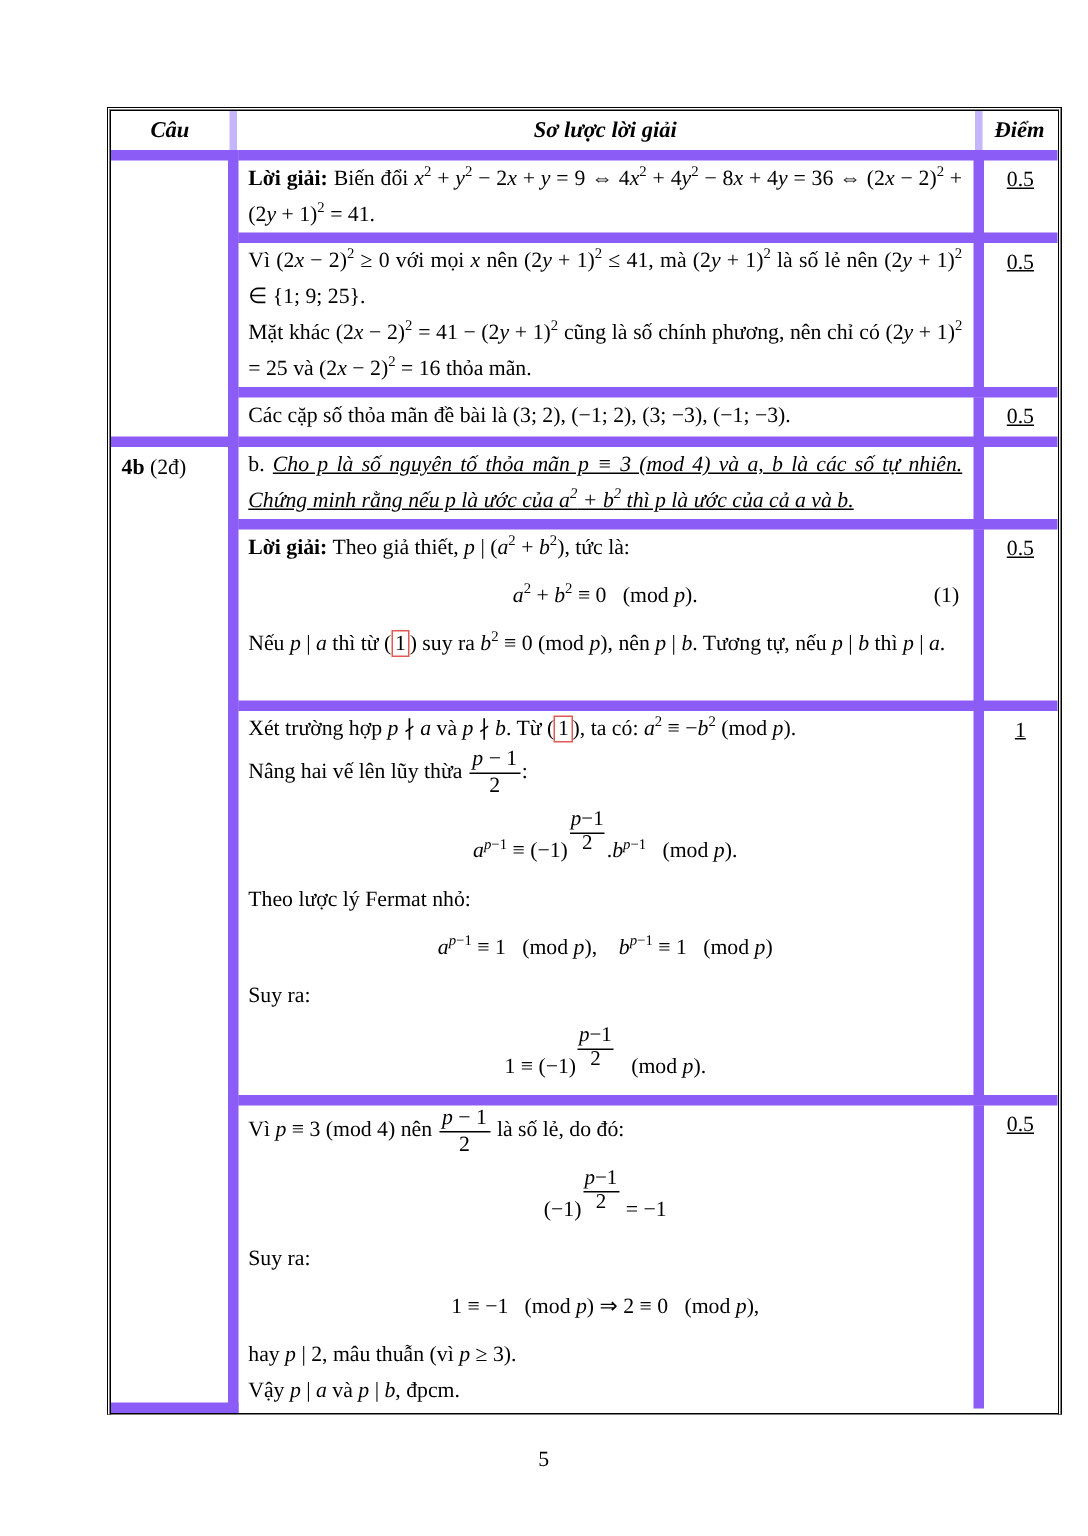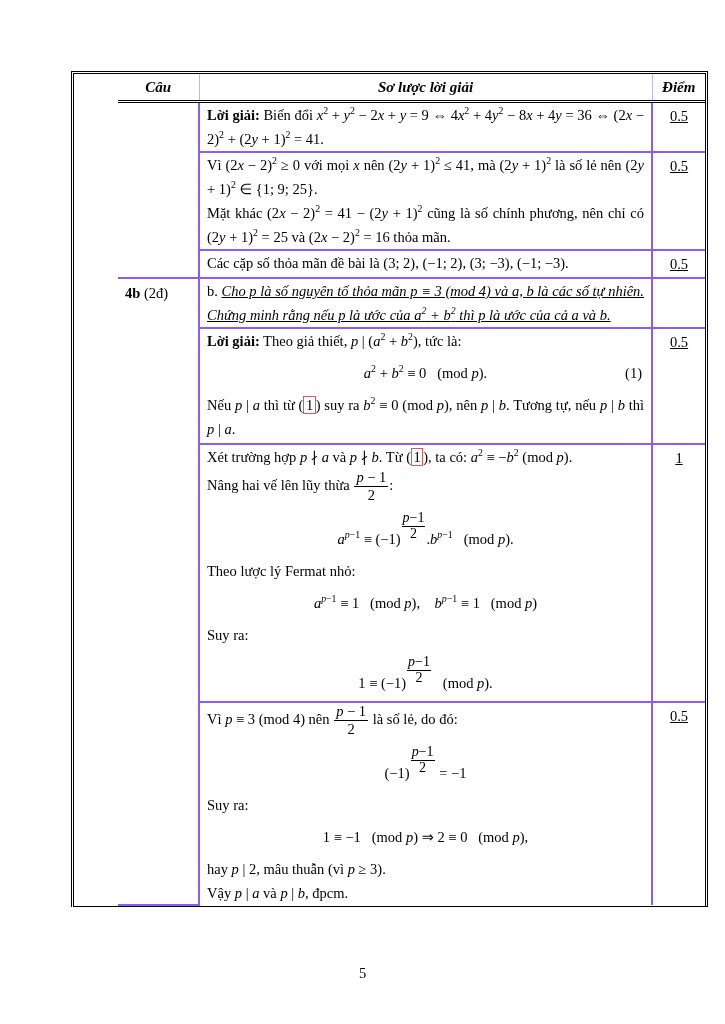--- a/index.html
+++ b/index.html
@@ -1,25 +1,25 @@
 <!DOCTYPE html>
 <html style="--ref-box: #e05a55;"><head>
 <meta charset="utf-8">
 <style>
   html,body{margin:0;padding:0;background:#ffffff;}
   body{width:725px;height:1024px;font-family:"Liberation Serif",serif;color:#000;}
   .sheet{position:relative;width:725px;height:1024px;background:#fff;overflow:hidden;}
   .twrap{position:absolute;left:71px;top:71px;width:637px;box-sizing:border-box;
-         border:3px double #000;border-bottom:1px solid #000;padding-left:44px;}
+         border:3px double #000;border-bottom:1px solid #000;}
   table{width:100%;border-collapse:collapse;table-layout:fixed;font-size:14.5px;}
   col.c-cau{width:81px;} col.c-pts{width:53px;}
   th{font-weight:bold;font-style:italic;text-align:center;padding:2px 4px;
      border-bottom:3px double #000;font-size:15px;line-height:22px;}
-  th + th{border-left:1px solid #c4b5fd;}
-  td{border:2px solid #8b5cf6;vertical-align:top;padding:0 7px;line-height:24px;}
+  th + th{border-left:5px solid #c4b5fd;}
+  td{border:7px solid #8b5cf6;vertical-align:top;padding:0 7px;line-height:24px;}
   td:first-child{border-left:none;}
   td:last-child{border-right:none;}
   tr:last-child td{border-bottom:none;}
   td.cau{text-align:left;padding-top:2px;}
   td.pts{text-align:center;padding:1px 2px;text-decoration:underline;}
   .sol p{margin:0;text-align:justify;}
   .sol .r5{min-height:114px;} .sol .r6{min-height:256px;} .sol .r7{min-height:186px;}
   .deq{text-align:center;position:relative;margin:8px 0;}
   .eqn{position:absolute;right:2px;top:0;}
   sup{font-size:0.68em;line-height:0;}

